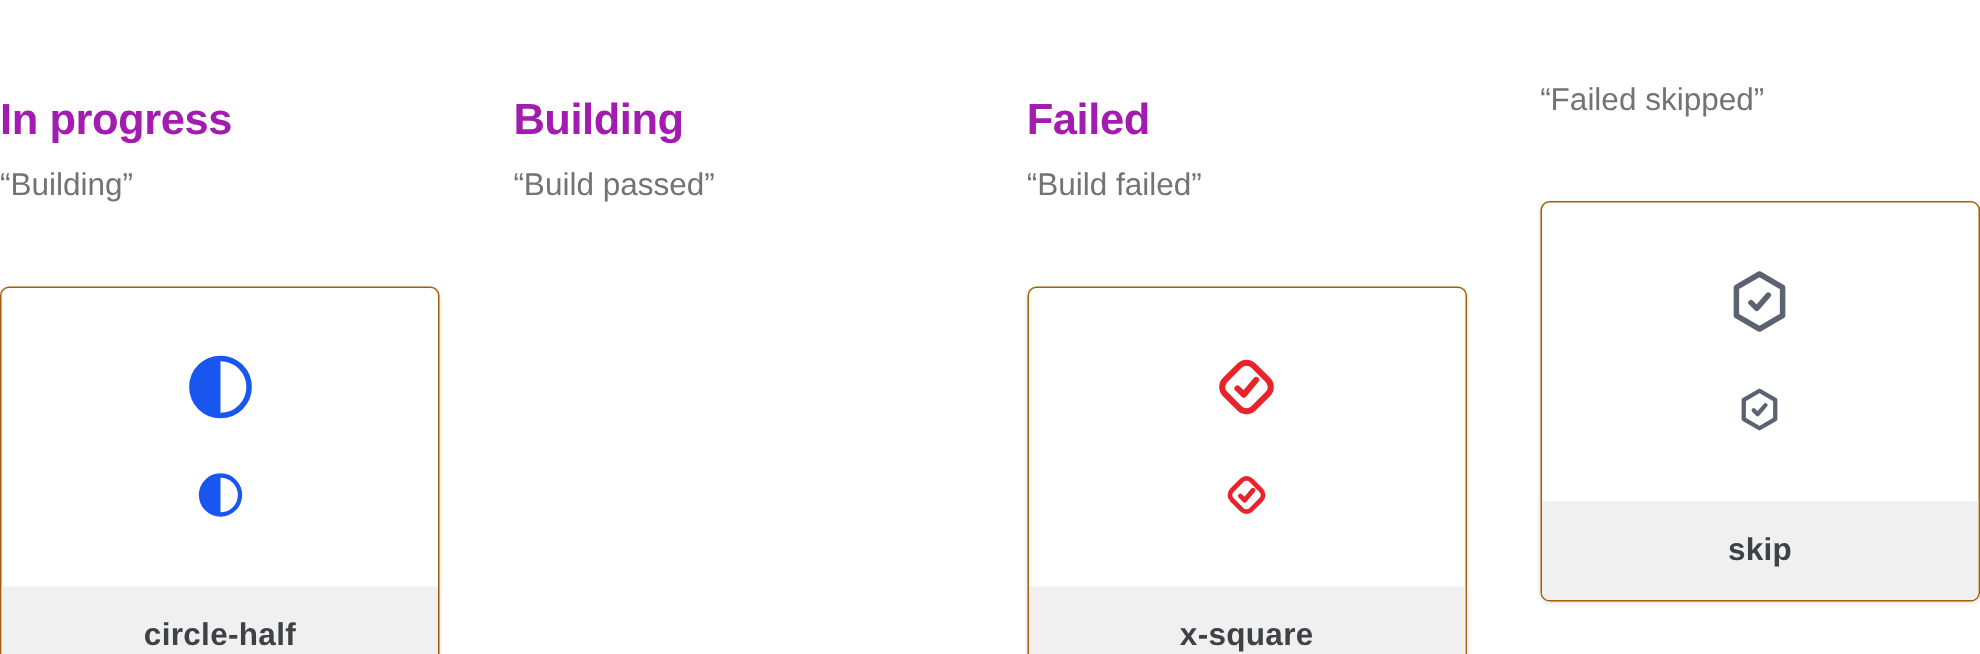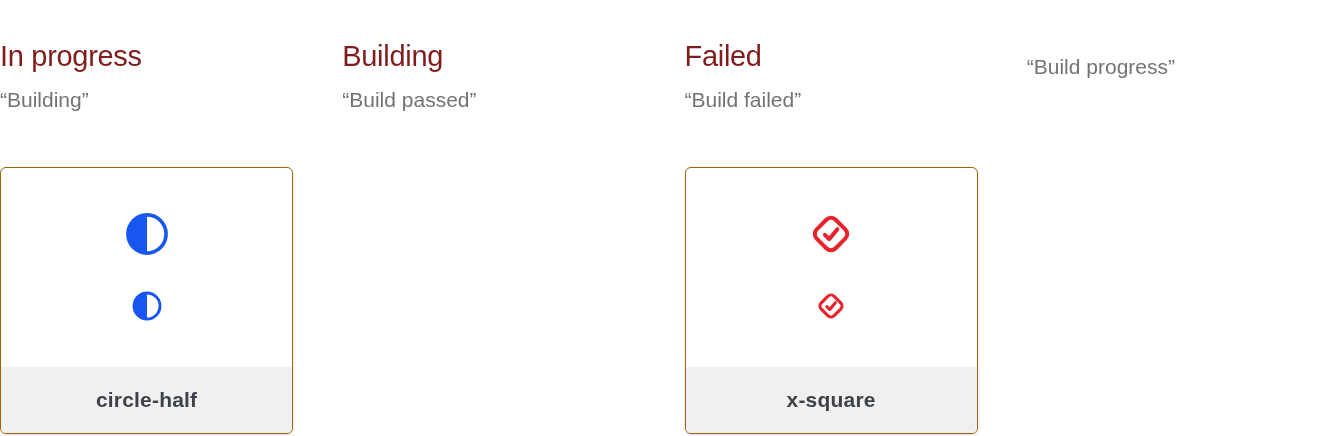--- a/index.html
+++ b/index.html
@@ -14,24 +14,25 @@
     width: 1320px;
     height: 436px;
     display: grid;
     grid-template-columns: repeat(4, 1fr);
     column-gap: 49px;
     padding-top: 40px;
   }
   .col { display: flex; flex-direction: column; }
   .title {
     font-size: 29px;
-    font-weight: 400;
+    font-weight: 700;
     letter-spacing: -0.3px;
-    color: #7f1d1d;
+    color: #a21caf;
     line-height: 33px;
+    margin-top: 24px;
   }
   .subtitle {
     margin-top: 16px;
     font-size: 21px;
     font-weight: 400;
     color: #737373;
     line-height: 22px;
   }
   .card {
     margin-top: 56px;
@@ -125,16 +126,35 @@
           </svg>
         </span>
       </div>
       <div class="card-footer">
         <span class="label">x-square</span>
       </div>
     </div>
   </section>
 
   <section class="col">
-    <p class="subtitle">“Build progress”</p>
+    <p class="subtitle">“Failed skipped”</p>
+    <div class="card">
+      <div class="card-body" style="color: rgb(92, 99, 112);">
+        <span class="icon large">
+          <svg viewBox="0 0 24 24" fill="none">
+            <path d="M12 2 L20.4 6.9 L20.4 17.1 L12 22 L3.6 17.1 L3.6 6.9 Z" stroke="currentColor" stroke-width="2" stroke-linejoin="round"></path>
+            <path d="M8.9 12.4 L11 14.5 L15.2 9.7" stroke="currentColor" stroke-width="2" stroke-linecap="round" stroke-linejoin="round"></path>
+          </svg>
+        </span>
+        <span class="icon small">
+          <svg viewBox="0 0 24 24" fill="none">
+            <path d="M12 2 L20.4 6.9 L20.4 17.1 L12 22 L3.6 17.1 L3.6 6.9 Z" stroke="currentColor" stroke-width="2.3" stroke-linejoin="round"></path>
+            <path d="M8.9 12.4 L11 14.5 L15.2 9.7" stroke="currentColor" stroke-width="2.3" stroke-linecap="round" stroke-linejoin="round"></path>
+          </svg>
+        </span>
+      </div>
+      <div class="card-footer">
+        <span class="label">skip</span>
+      </div>
+    </div>
   </section>
 
 </main>
 
 </body></html>

